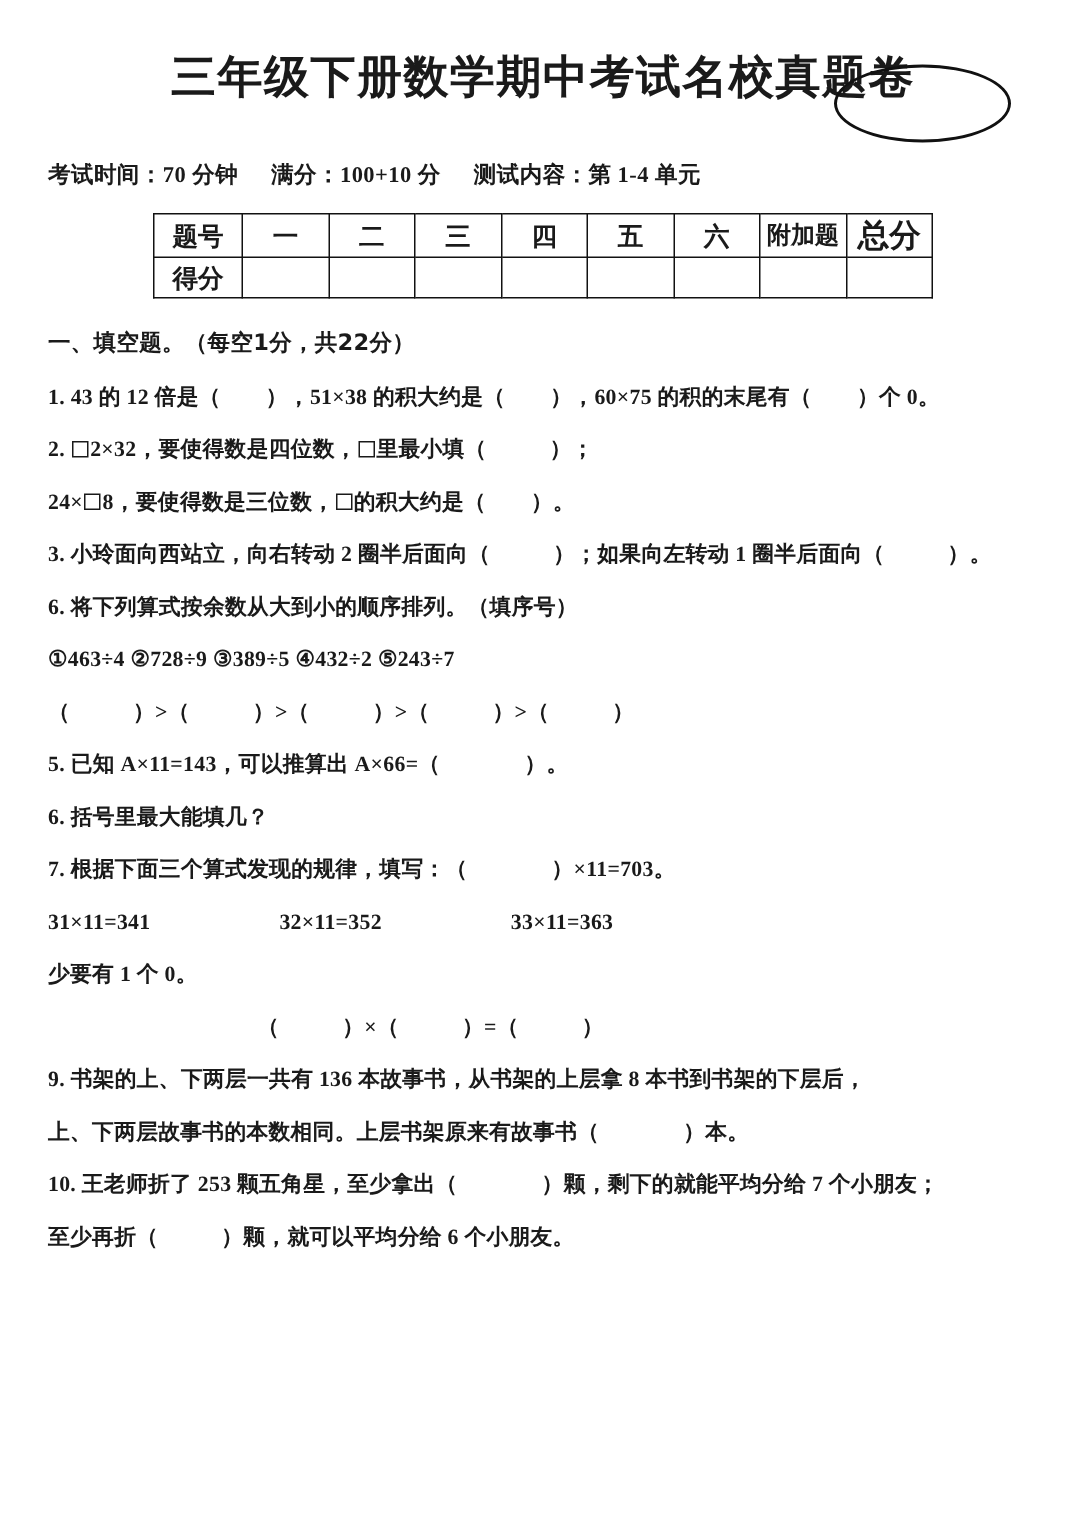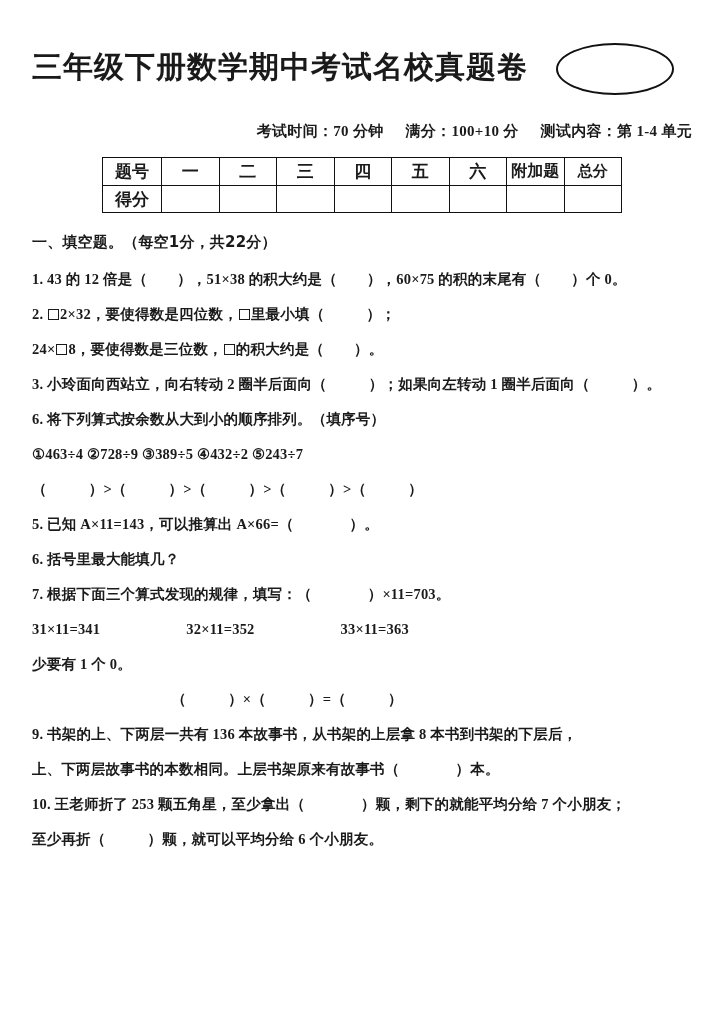--- a/index.html
+++ b/index.html
@@ -20,21 +20,22 @@
     position: relative;
     width: 724px;
     height: 1024px;
     box-sizing: border-box;
     padding: 0 32px;
   }
 
   
   .title-wrap {
     position: relative;
-    padding-top: 46px;
+    text-align: center;
+    padding-top: 31px;
     height: 62px;
   }
   .doc-title {
     display: inline-block;
     font-family: "DejaVu Sans", "Liberation Sans", sans-serif;
     font-weight: bold;
     font-size: 30px;
     letter-spacing: 1px;
     line-height: 42px;
     white-space: nowrap;
@@ -46,21 +47,21 @@
     width: 118px;
     height: 52px;
     border: 2.2px solid #111;
     border-radius: 50%;
     box-sizing: border-box;
     pointer-events: none;
   }
 
   
   .exam-meta {
-    text-align: right;
+    text-align: left;
     font-size: 15px;
     font-weight: bold;
     margin-top: 14px;
     letter-spacing: 0.3px;
     white-space: nowrap;
   }
   .exam-meta .gap { display: inline-block; width: 22px; }
 
   
   .score-table-wrap {
@@ -77,21 +78,21 @@
     height: 27px;
     text-align: center;
     vertical-align: middle;
     font-size: 17px;
     font-weight: bold;
     font-family: "Liberation Serif", "DejaVu Serif", serif;
     padding: 0;
   }
   table.score-table td.hdr-label { width: 58px; }
   table.score-table td.col-extra { font-size: 16px; }
-  table.score-table td.col-total { font-size: 15px; }
+  table.score-table td.col-total { font-size: 21px; }
   table.score-table tr.row-score td { height: 26px; }
 
   
   .section-heading {
     margin-top: 20px;
     font-family: "DejaVu Sans", "Liberation Sans", sans-serif;
     font-weight: bold;
     font-size: 15px;
     letter-spacing: 0.2px;
   }

